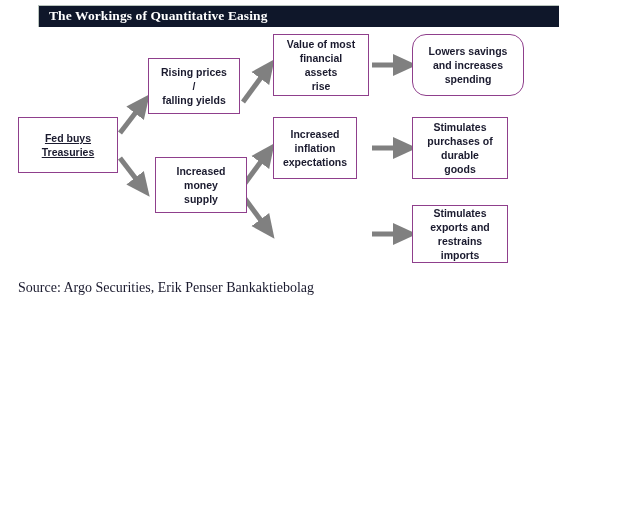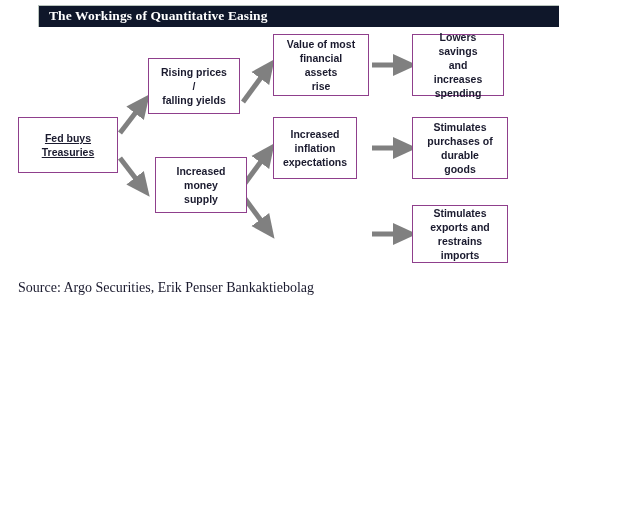--- a/index.html
+++ b/index.html
@@ -79,21 +79,21 @@
     white-space: pre-line;
   }
 
   
   #node-fed          { left: 18px;  top: 117px; width: 100px; height: 56px; text-decoration: underline; }
   #node-rising       { left: 148px; top: 58px;  width: 92px;  height: 56px; }
   #node-money        { left: 155px; top: 157px; width: 92px;  height: 56px; }
   #node-assets       { left: 273px; top: 34px;  width: 96px;  height: 62px; }
   #node-inflation    { left: 273px; top: 117px; width: 84px;  height: 62px; }
   #node-dollar       { left: 273px; top: 205px; width: 96px;  height: 58px; }
-  #node-savings      { left: 412px; top: 34px;  width: 92px;  height: 62px; }
+  #node-savings      { left: 412px; top: 34px;  width: 112px;  height: 62px; border-radius: 14px; }
   #node-durable      { left: 412px; top: 117px; width: 96px;  height: 62px; }
   #node-exports      { left: 412px; top: 205px; width: 96px;  height: 58px; }
 
   
   #source-note {
     position: absolute;
     left: 18px;
     top: 280px;
     font-family: "Liberation Serif", serif;
     font-size: 14px;

